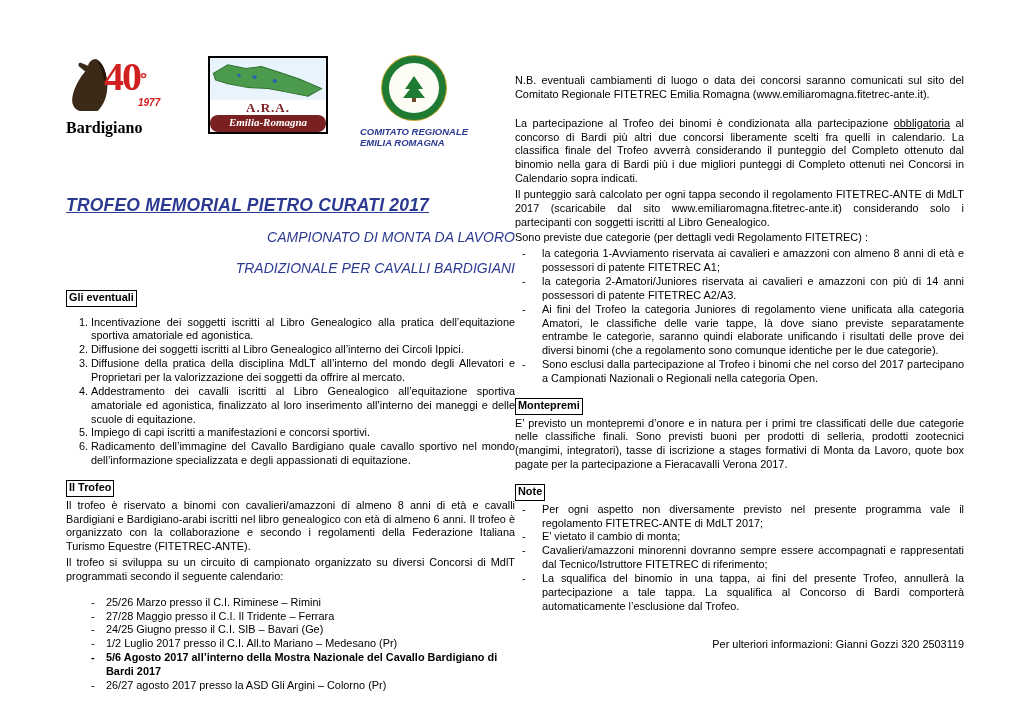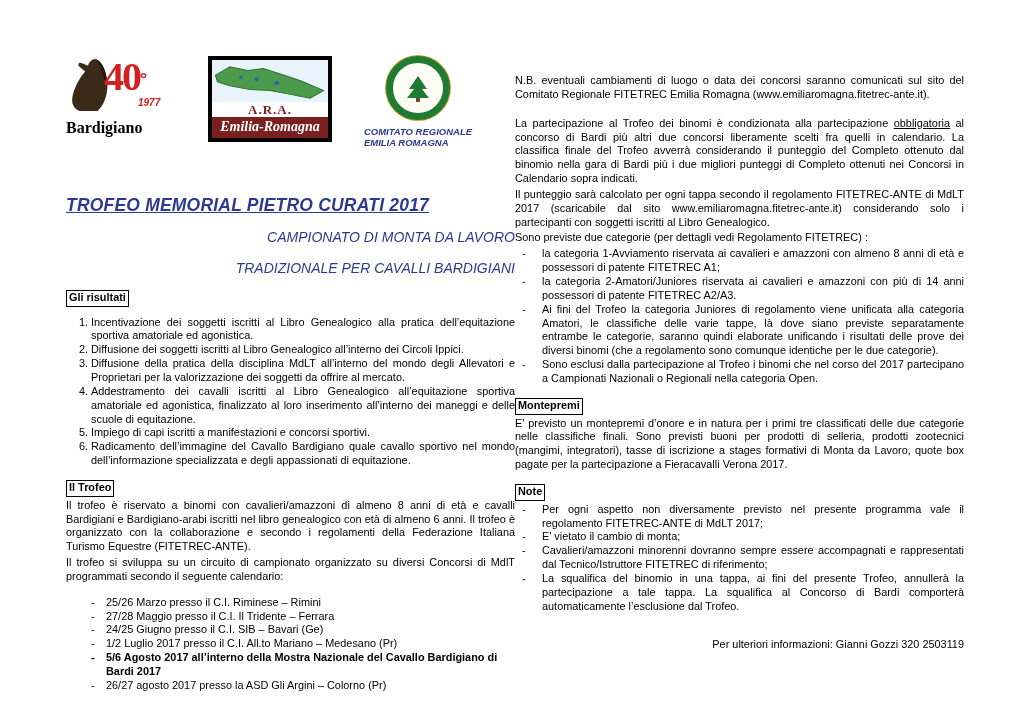--- a/index.html
+++ b/index.html
@@ -21,27 +21,27 @@
   .logos-row{display:flex;gap:26px;align-items:flex-start;height:104px;}
   .logo-bardigiano{width:116px;position:relative;}
   .bard-top{position:relative;height:60px;}
   .bard-top svg{position:absolute;left:0;top:0;}
   .bard-40{position:absolute;left:38px;top:-4px;color:var(--logo-red,#d21f1f);}
   .bard-40 .num{font-size:40px;font-weight:bold;letter-spacing:-2px;font-family:"Liberation Serif","DejaVu Serif",serif;}
   .bard-40 .deg{font-size:18px;font-weight:bold;vertical-align:super;}
   .bard-40 .year{font-size:10px;font-style:italic;font-weight:bold;margin:-6px 0 0 34px;}
   .bard-name{font-family:"Liberation Serif","DejaVu Serif",serif;font-weight:bold;font-size:16px;margin-top:2px;}
 
-  .logo-ara{width:116px;border:4px solid #000000;background:#fff;}
+  .logo-ara{width:116px;border:2px solid #000000;background:#fff;}
   .ara-map{display:block;width:100%;height:42px;}
   .ara-acronym{color:var(--ara-maroon,#7b2021);font-family:"Liberation Serif","DejaVu Serif",serif;
     font-weight:bold;font-size:13px;text-align:center;letter-spacing:1px;line-height:15px;}
   .ara-band{background:var(--ara-maroon,#7b2021);color:#fff;text-align:center;
     font-family:"Liberation Serif","DejaVu Serif",serif;font-style:italic;font-weight:bold;
-    font-size:14px;padding:1px 0 2px;}
+    font-size:11px;padding:1px 0 2px;border-radius:8px;}
 
   .logo-fitetrec{width:120px;display:flex;flex-direction:column;align-items:center;}
   .fit-circle{width:64px;height:64px;border-radius:50%;border:7px solid var(--logo-green,#1f7a33);
     background:#fdfdf5;display:flex;align-items:center;justify-content:center;box-sizing:border-box;
     box-shadow:0 0 0 1px #c9a227;}
   .fit-caption{margin-top:6px;color:var(--comitato-blue,#2b3990);font-weight:bold;font-style:italic;
     font-size:9.5px;line-height:1.2;text-align:left;white-space:nowrap;}
 
   
   .doc-title{
@@ -117,21 +117,21 @@
         </div>
       </div>
 
     </div>
 
     <h1 class="doc-title">TROFEO MEMORIAL PIETRO CURATI 2017</h1>
     <div class="doc-subtitle">CAMPIONATO DI MONTA DA LAVORO</div>
     <div class="doc-subtitle">TRADIZIONALE PER CAVALLI BARDIGIANI</div>
 
     <div class="section-header">
-      <span>Gli risultati</span>
+      <span>Gli eventuali</span>
     </div>
 
     <ol class="objectives">
       <li>Incentivazione dei soggetti iscritti al Libro Genealogico alla pratica dell’equitazione sportiva amatoriale ed agonistica.</li>
       <li>Diffusione dei soggetti iscritti al Libro Genealogico all’interno dei Circoli Ippici.</li>
       <li>Diffusione della pratica della disciplina MdLT all’interno del mondo degli Allevatori e Proprietari per la valorizzazione dei soggetti da offrire al mercato.</li>
       <li>Addestramento dei cavalli iscritti al Libro Genealogico all’equitazione sportiva amatoriale ed agonistica, finalizzato al loro inserimento all’interno dei maneggi e delle scuole di equitazione.</li>
       <li>Impiego di capi iscritti a manifestazioni e concorsi sportivi.</li>
       <li>Radicamento dell’immagine del Cavallo Bardigiano quale cavallo sportivo nel mondo dell’informazione specializzata e degli appassionati di equitazione.</li>
     </ol>

